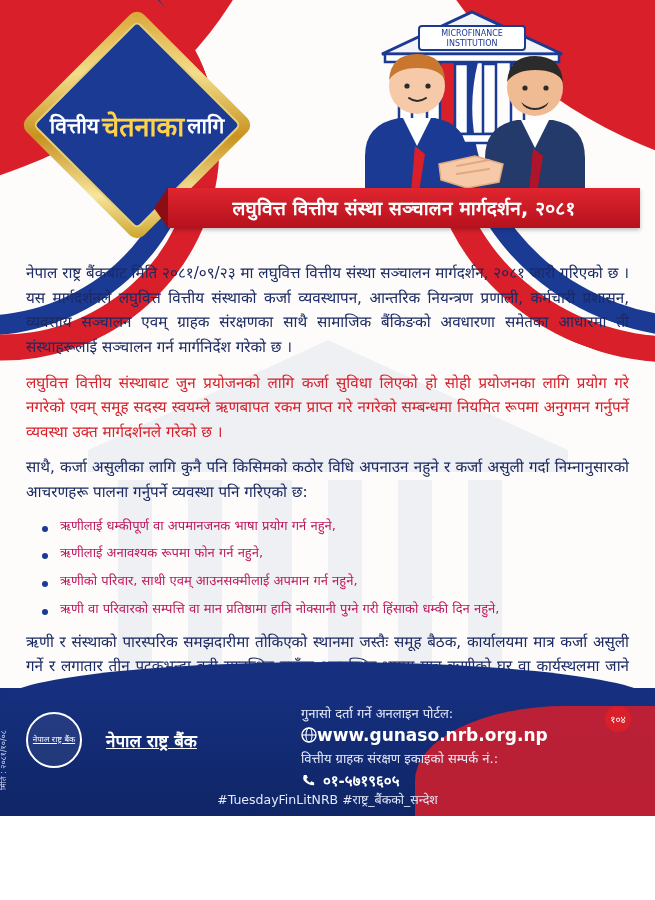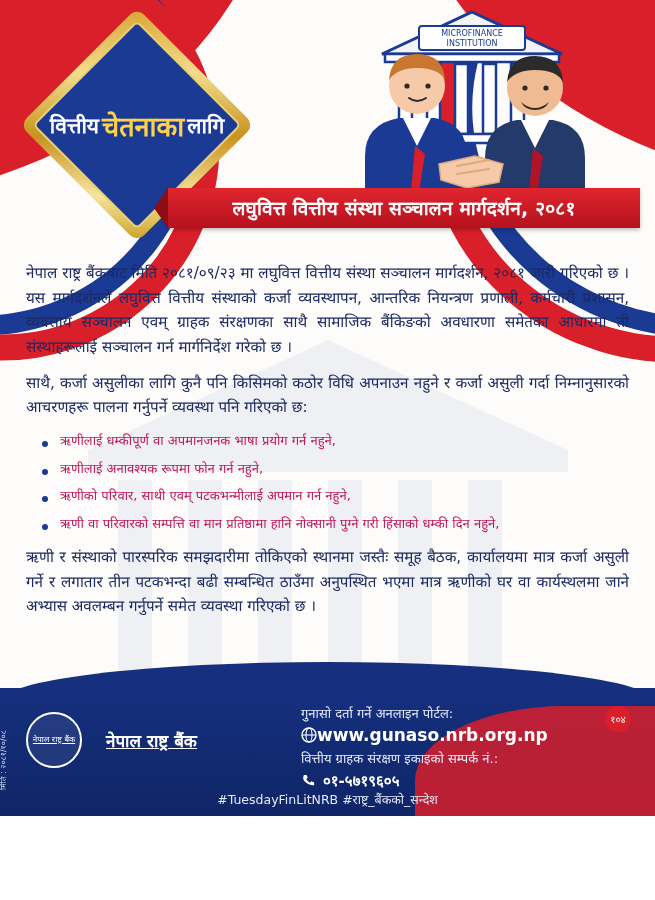--- a/index.html
+++ b/index.html
@@ -367,26 +367,27 @@
         <div class="badge-l2">चेतनाका</div>
         <div class="badge-l3">लागि</div>
       </div>
     </div>
 
     <div class="ribbon">लघुवित्त वित्तीय संस्था सञ्चालन मार्गदर्शन, २०८१</div>
   </div>
 
   <div class="body-zone">
     <p class="para">नेपाल राष्ट्र बैंकबाट मिति २०८१/०९/२३ मा लघुवित्त वित्तीय संस्था सञ्चालन मार्गदर्शन, २०८१ जारी गरिएको छ । यस मार्गदर्शनले लघुवित्त वित्तीय संस्थाको कर्जा व्यवस्थापन, आन्तरिक नियन्त्रण प्रणाली, कर्मचारी प्रशासन, व्यवसाय सञ्चालन एवम् ग्राहक संरक्षणका साथै सामाजिक बैंकिङको अवधारणा समेतका आधारमा ती संस्थाहरूलाई सञ्चालन गर्न मार्गनिर्देश गरेको छ ।</p>
+    <p class="para red">लघुवित्त वित्तीय संस्थाबाट जुन प्रयोजनको लागि कर्जा सुविधा लिएको हो सोही प्रयोजनका लागि प्रयोग गरे नगरेको एवम् समूह सदस्य स्वयम्ले ऋणबापत रकम प्राप्त गरे नगरेको सम्बन्धमा नियमित रूपमा अनुगमन गर्नुपर्ने व्यवस्था उक्त मार्गदर्शनले गरेको छ ।</p>
     <p class="para">साथै, कर्जा असुलीका लागि कुनै पनि किसिमको कठोर विधि अपनाउन नहुने र कर्जा असुली गर्दा निम्नानुसारको आचरणहरू पालना गर्नुपर्ने व्यवस्था पनि गरिएको छ:</p>
 
     <ul class="bullets">
       <li>ऋणीलाई धम्कीपूर्ण वा अपमानजनक भाषा प्रयोग गर्न नहुने,</li>
       <li>ऋणीलाई अनावश्यक रूपमा फोन गर्न नहुने,</li>
-      <li>ऋणीको परिवार, साथी एवम् पटकभन्मीलाई अपमान गर्न नहुने,</li>
+      <li>ऋणीको परिवार, साथी एवम् आउनसक्मीलाई अपमान गर्न नहुने,</li>
       <li>ऋणी वा परिवारको सम्पत्ति वा मान प्रतिष्ठामा हानि नोक्सानी पुग्ने गरी हिंसाको धम्की दिन नहुने,</li>
     </ul>
 
     <p class="para">ऋणी र संस्थाको पारस्परिक समझदारीमा तोकिएको स्थानमा जस्तैः समूह बैठक, कार्यालयमा मात्र कर्जा असुली गर्ने र लगातार तीन पटकभन्दा बढी सम्बन्धित ठाउँमा अनुपस्थित भएमा मात्र ऋणीको घर वा कार्यस्थलमा जाने अभ्यास अवलम्बन गर्नुपर्ने समेत व्यवस्था गरिएको छ ।</p>
   </div>
 
   <div class="footer">
     <div class="footer-curve"></div>
     <div class="footer-red"></div>
 

